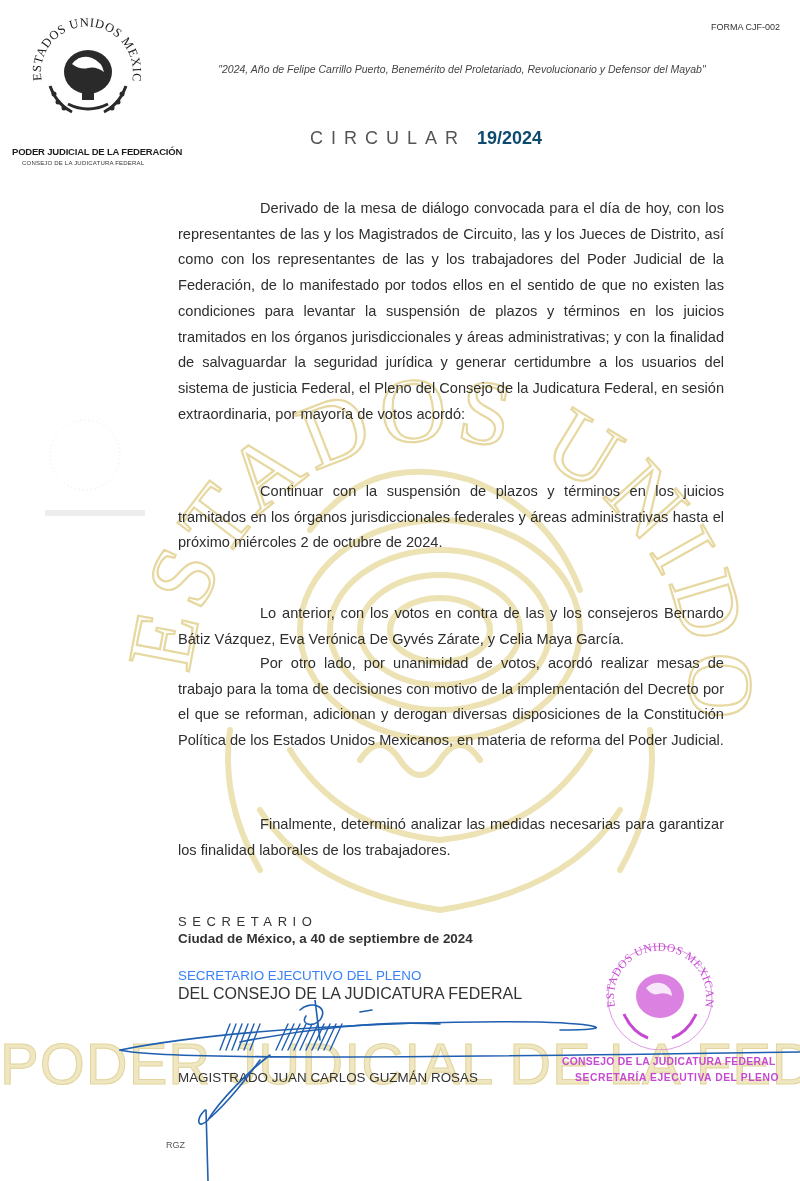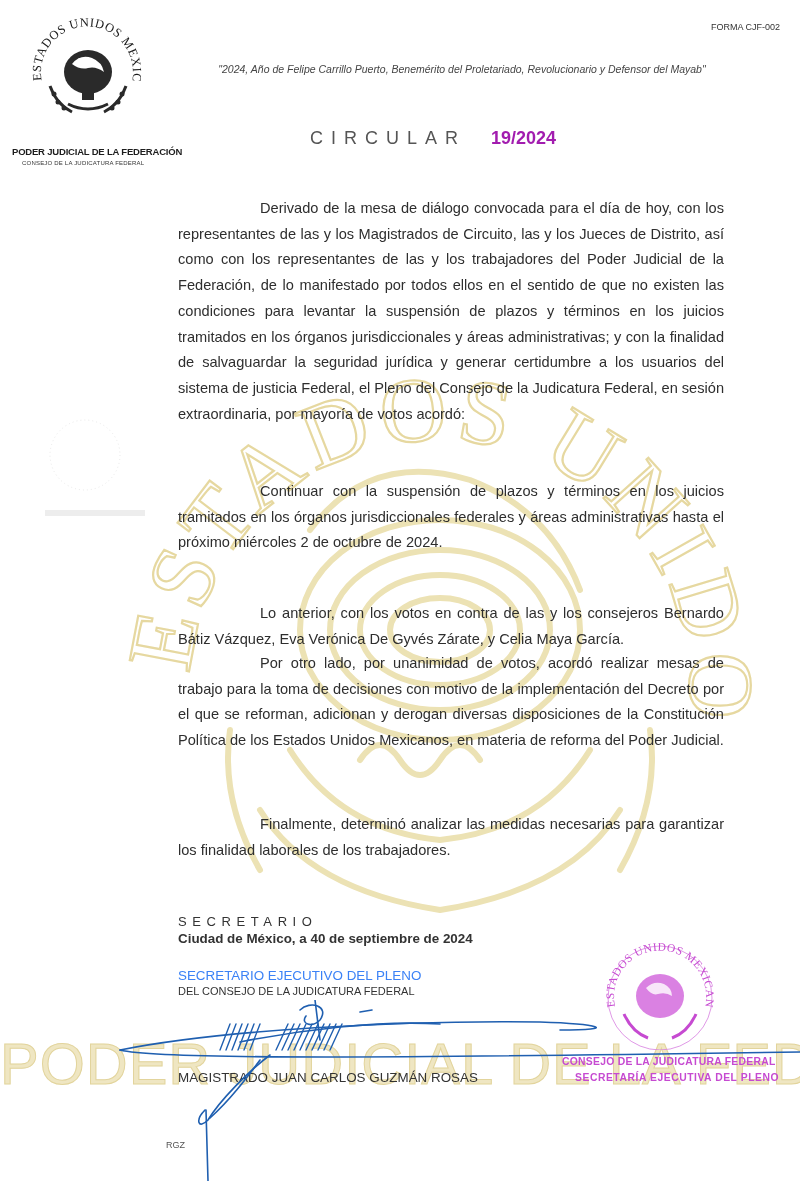--- a/index.html
+++ b/index.html
@@ -15,36 +15,36 @@
   .form-code { position: absolute; right: 20px; top: 22px; font-size: 9px; color: #333; }
 
   .logo { position: absolute; left: 28px; top: 16px; width: 118px; height: 112px; }
   .org-name { position: absolute; left: 12px; top: 146px; font-size: 9.5px; font-weight: bold; color: #1d1d1d; letter-spacing: -0.2px; }
   .org-sub { position: absolute; left: 22px; top: 160px; font-size: 6px; color: #333; letter-spacing: 0.2px; }
 
   .motto { position: absolute; left: 192px; top: 62px; width: 540px; text-align: center; font-style: italic; font-size: 10.5px; line-height: 15px; color: #444; }
 
   .circular { position: absolute; left: 310px; top: 128px; font-size: 18px; color: #555; }
   .circular .word { letter-spacing: 8px; }
-  .circular .num { font-weight: bold; color: #a21caf; margin-left: 20px; letter-spacing: 0; }
+  .circular .num { font-weight: bold; color: #0c4a6e; margin-left: 6px; letter-spacing: 0; }
 
   .body-text { position: absolute; left: 178px; width: 546px; font-size: 14.6px; line-height: 25.7px; text-align: justify;
                color: #2e2e2e; text-align-last: left; }
   .body-text .indent { display: inline-block; width: 82px; }
 
   .p1 { top: 196px; }
   .p2 { top: 479px; }
   .p3 { top: 601px; }
   .p4 { top: 651px; }
   .p5 { top: 812px; }
 
   .atentamente { position: absolute; left: 178px; top: 914px; font-size: 13px; letter-spacing: 5.6px; color: #333; }
   .date { position: absolute; left: 178px; top: 931px; font-size: 13.4px; font-weight: bold; color: #333; }
   .sec1 { position: absolute; left: 178px; top: 968px; font-size: 13.4px; color: #3b82f6; }
-  .sec2 { position: absolute; left: 178px; top: 985px; font-size: 11px; color: #333; }
+  .sec2 { position: absolute; left: 178px; top: 985px; font-size: 16px; color: #333; }
   .signer { position: absolute; left: 178px; top: 1070px; font-size: 13.4px; color: #333; }
   .initials { position: absolute; left: 166px; top: 1140px; font-size: 9px; color: #555; }
 
   .signature { position: absolute; left: 100px; top: 1000px; width: 720px; height: 181px; pointer-events: none; }
 
   .stamp { position: absolute; left: 590px; top: 940px; width: 140px; height: 110px; }
   .stamp-line1 { position: absolute; left: 562px; top: 1055px; font-size: 11.5px; font-weight: bold; color: #c64ad1; letter-spacing: 0.3px; transform: scaleX(0.9); transform-origin: left; white-space: nowrap; }
   .stamp-line2 { position: absolute; left: 575px; top: 1071px; font-size: 11.5px; font-weight: bold; color: #c64ad1; letter-spacing: 0.6px; transform: scaleX(0.9); transform-origin: left; white-space: nowrap; }
 
   .faint-stamp { position: absolute; left: 40px; top: 400px; width: 110px; height: 140px; opacity: 0.5; }

